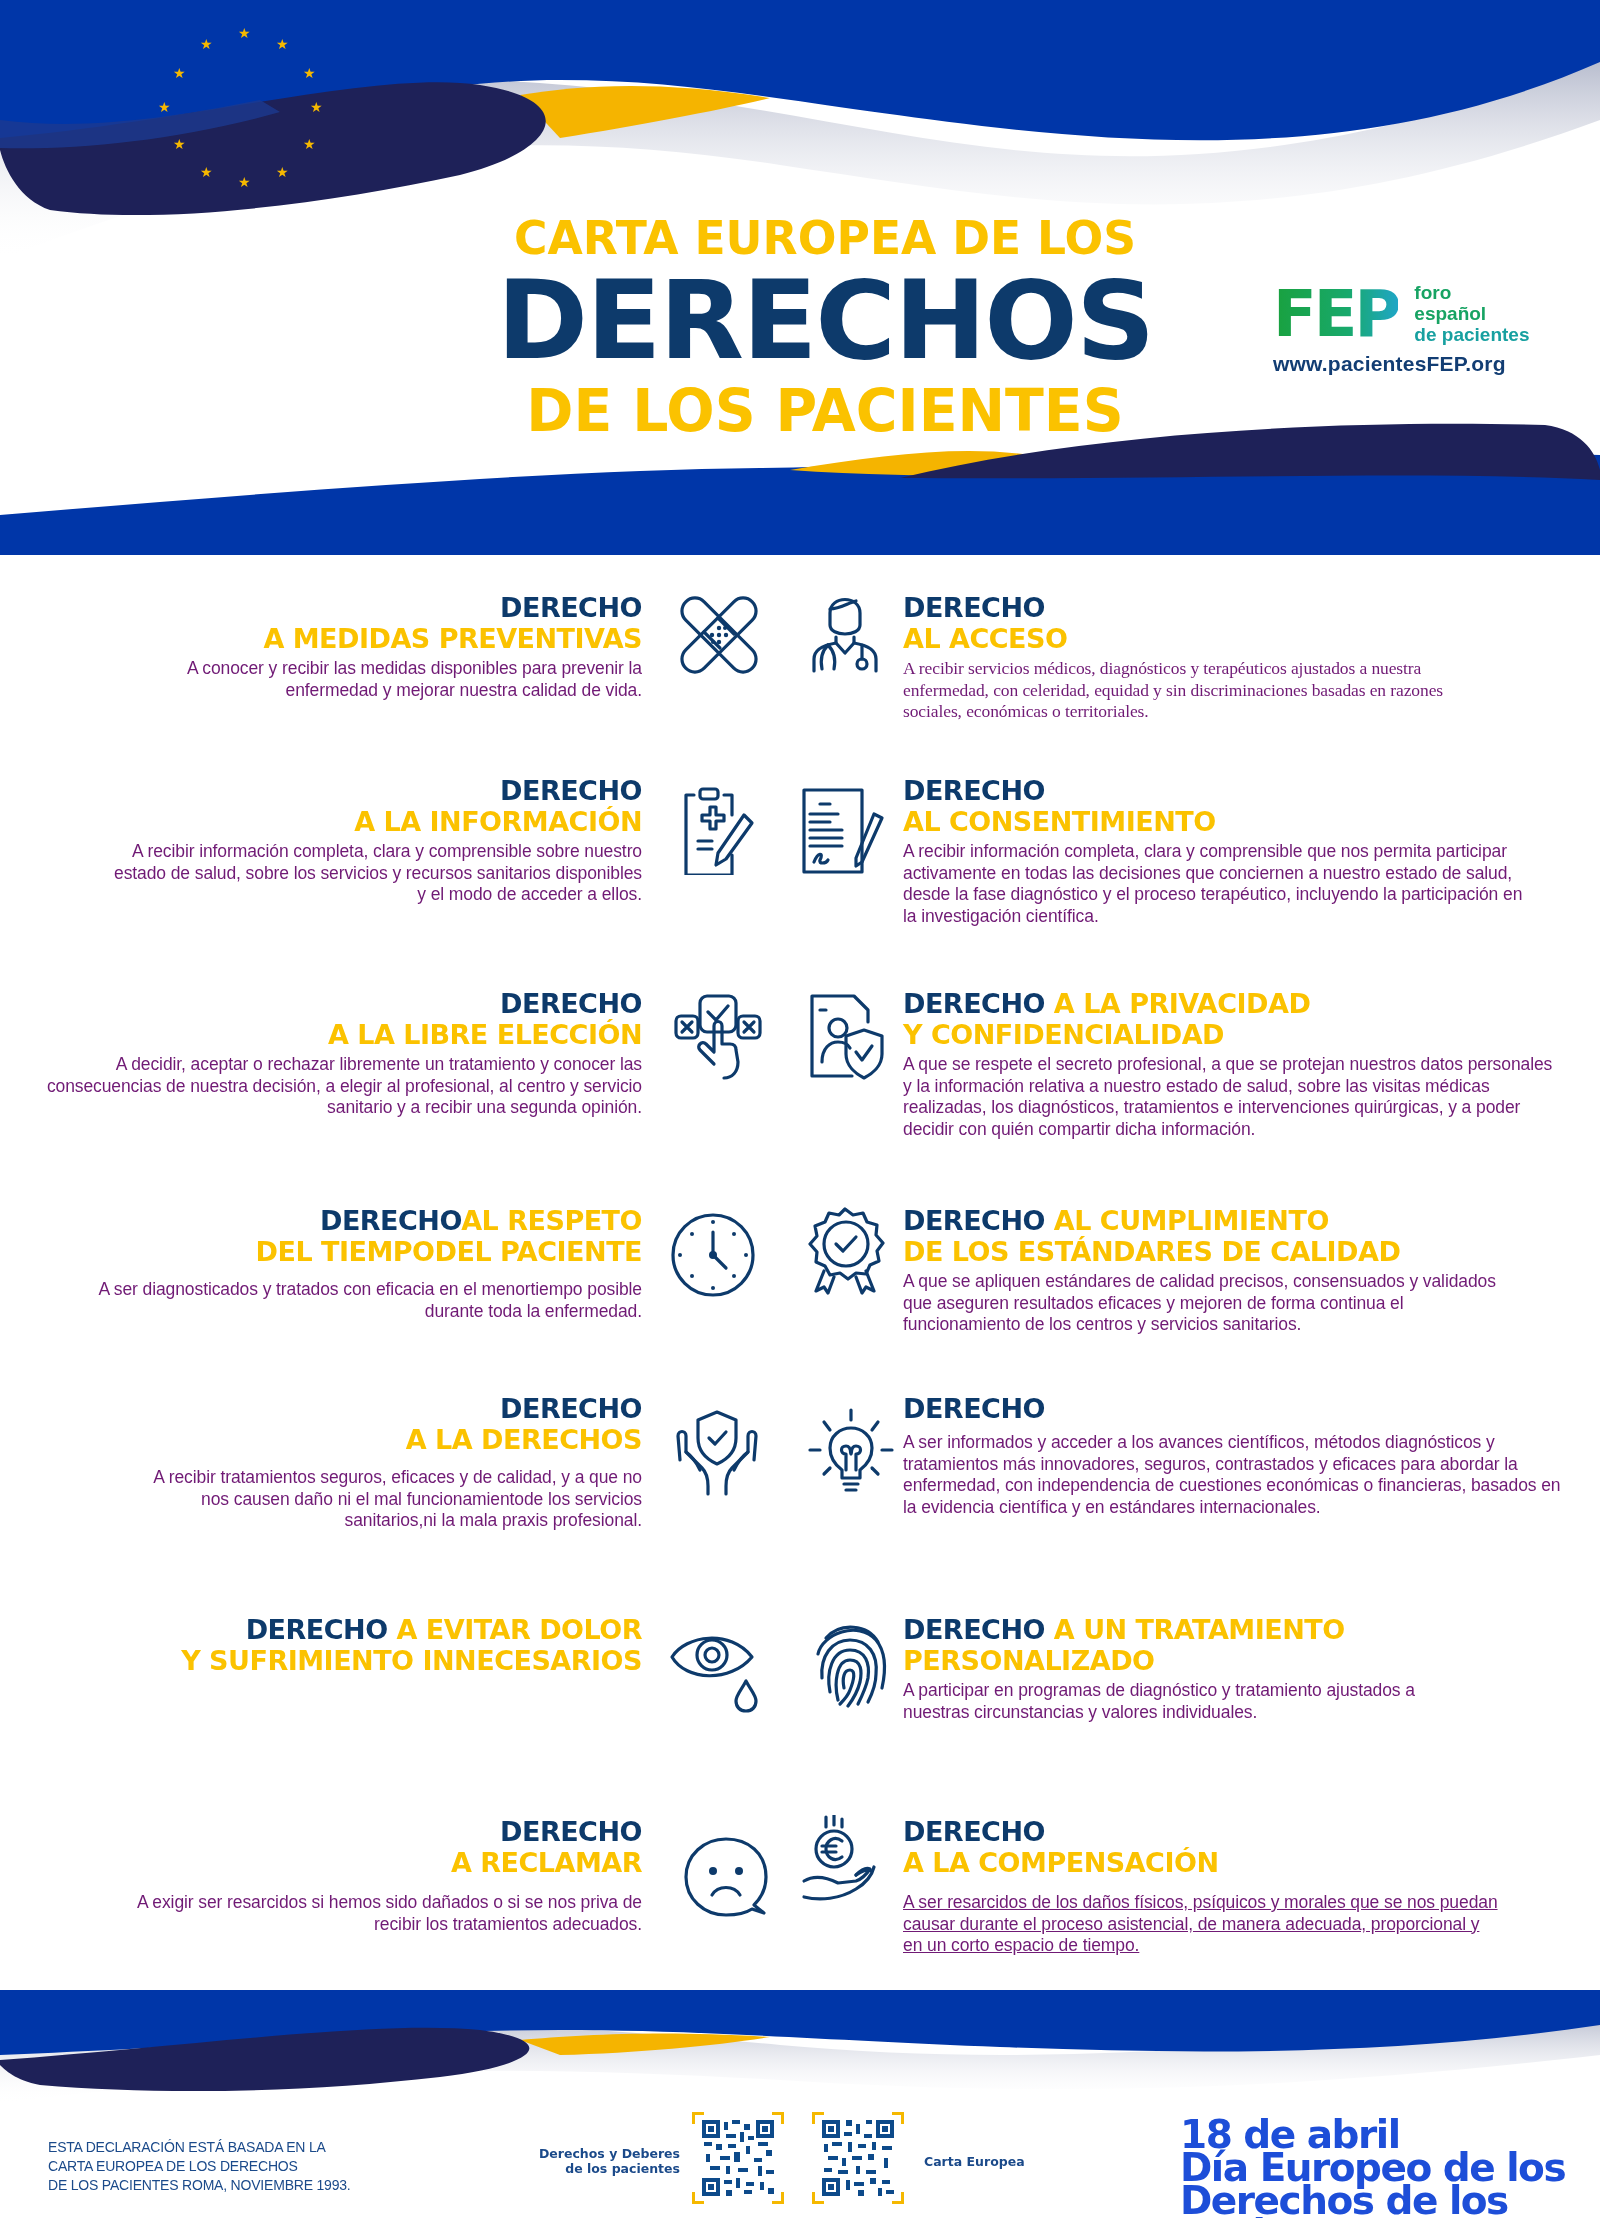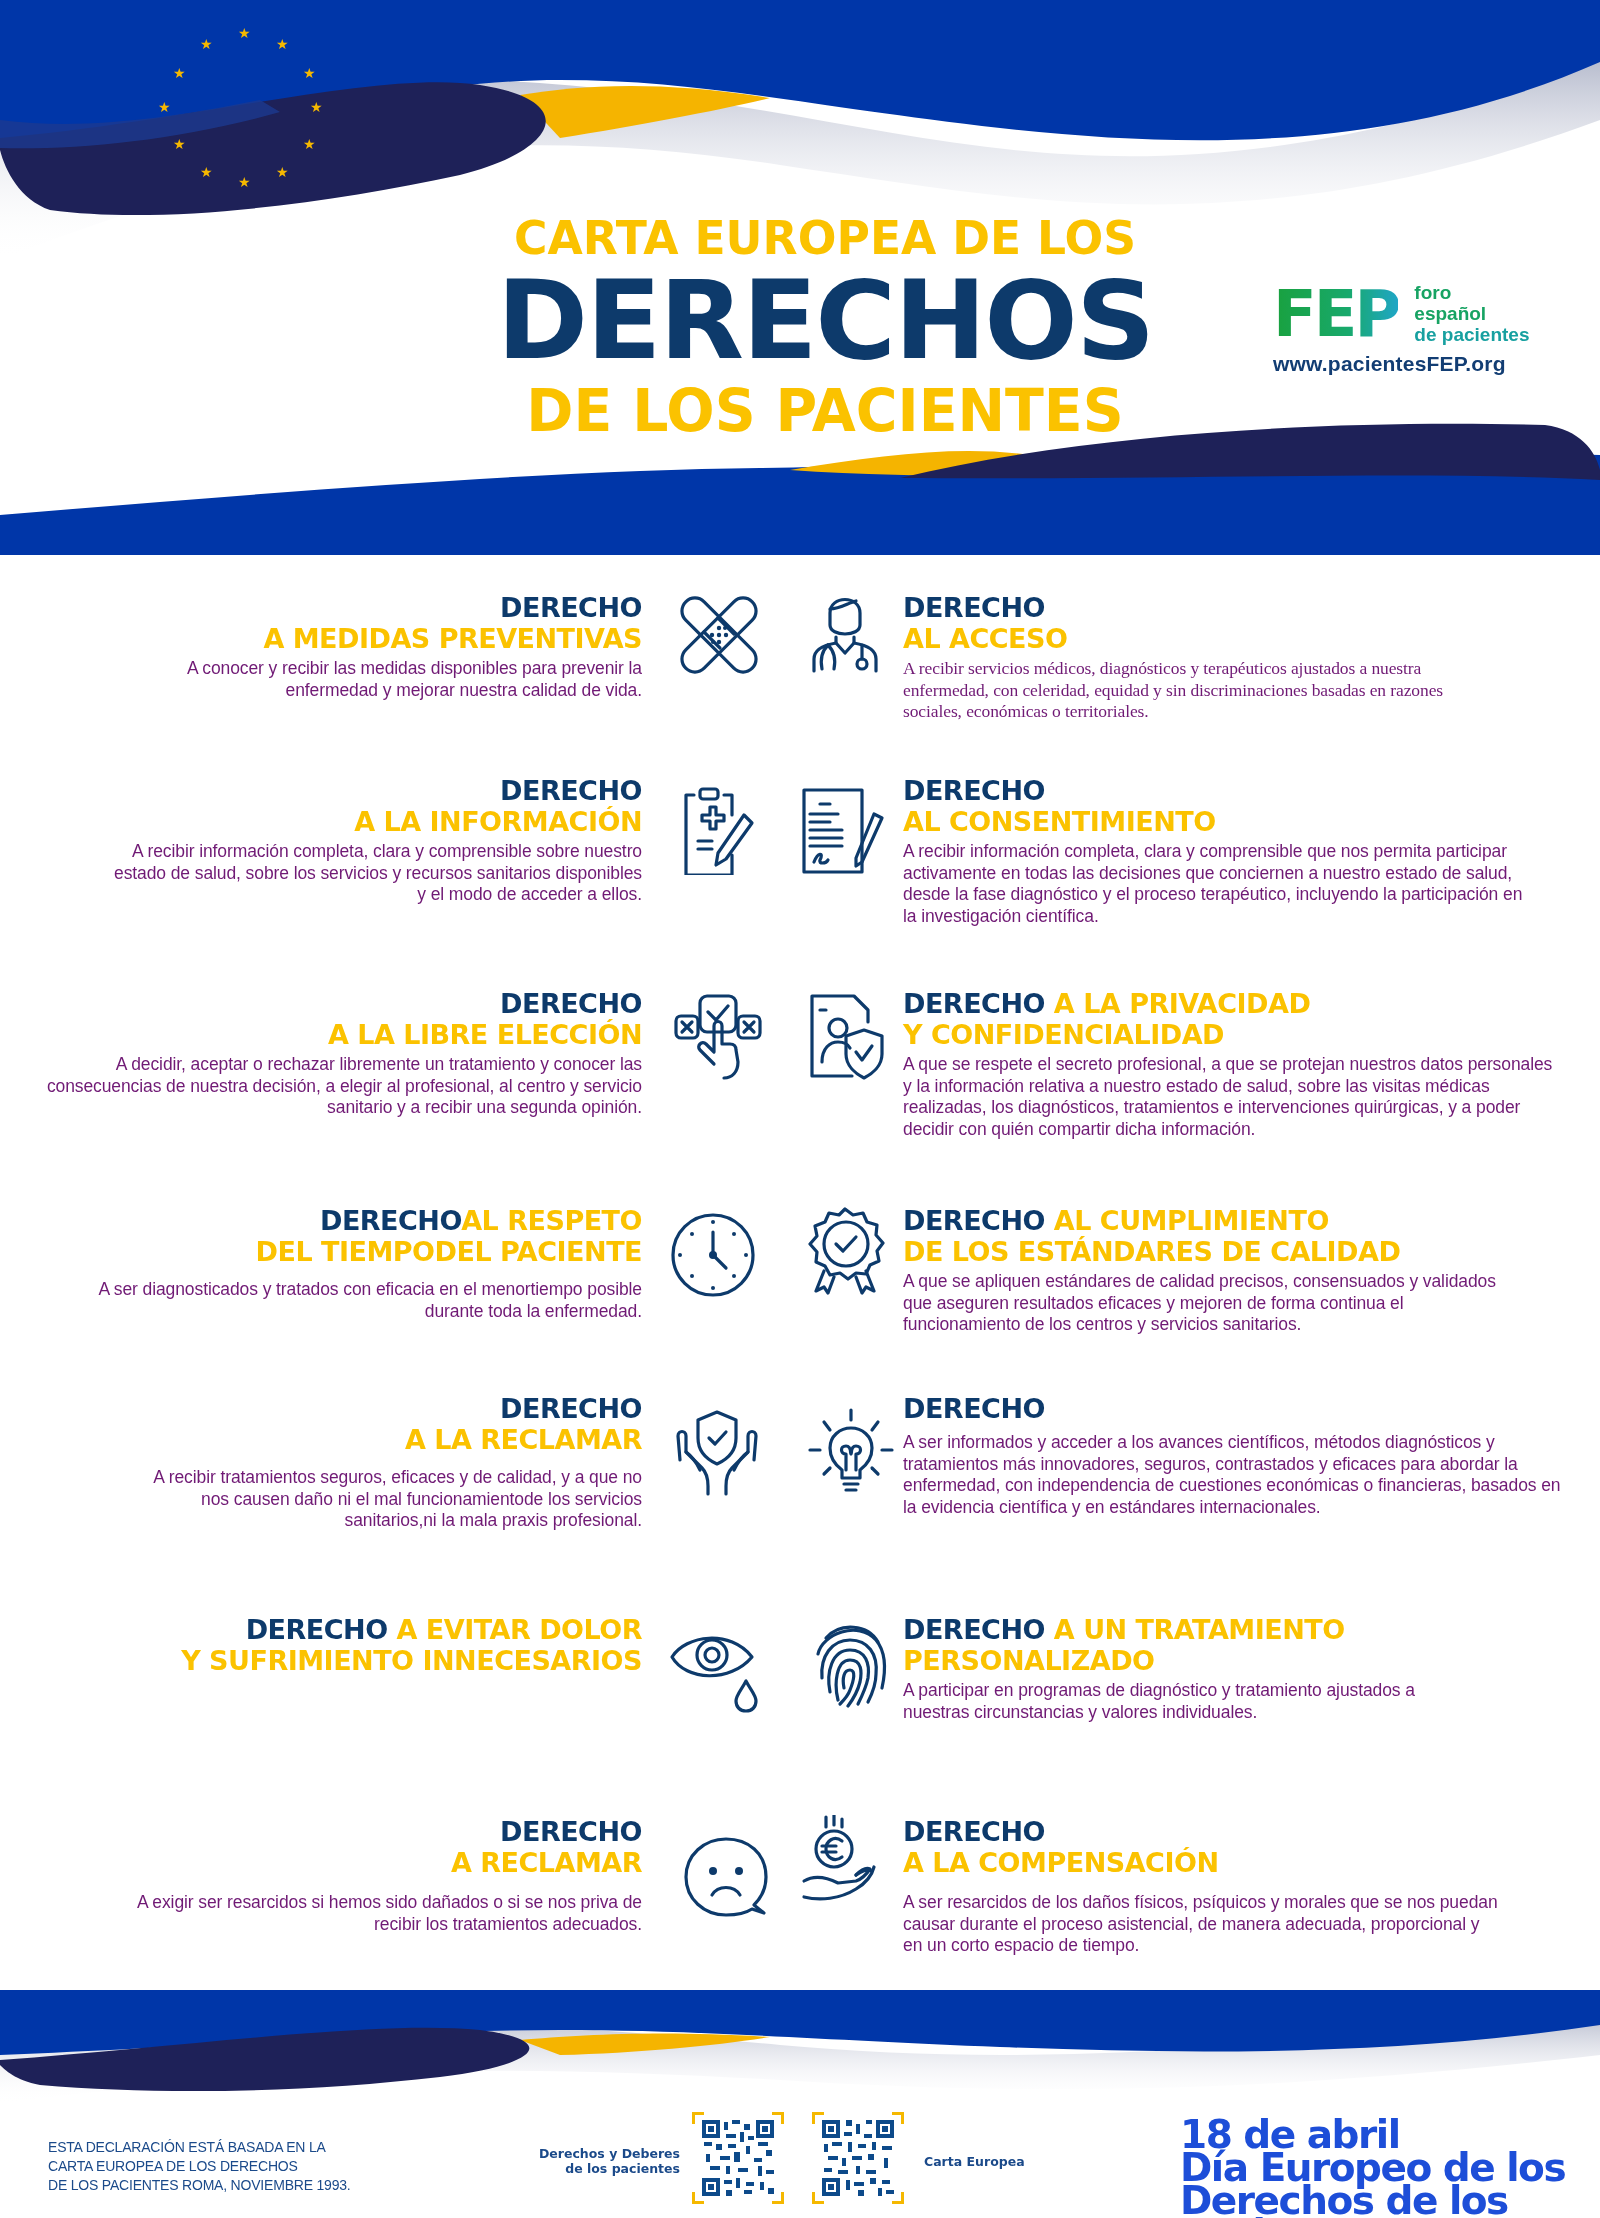--- a/index.html
+++ b/index.html
@@ -272,21 +272,21 @@
   </svg>
 </div>
 <div class="right-item right-col" style="top:1205px;">
   <div class="t1"><span class="blue">DERECHO</span><span class="yellow"> AL CUMPLIMIENTO</span></div>
   <div class="t2 yellow">DE LOS ESTÁNDARES DE CALIDAD</div>
   <div class="desc" style="width:600px;">A que se apliquen estándares de calidad precisos, consensuados y validados que aseguren resultados eficaces y mejoren de forma continua el funcionamiento de los centros y servicios sanitarios.</div>
 </div>
 
 <div class="right-item left-col" style="top:1393px;">
   <div class="t1 blue">DERECHO</div>
-  <div class="t2 yellow">A LA RECLAMAR</div>
+  <div class="t2 yellow">A LA DERECHOS</div>
   <div class="desc" style="width:520px;margin-left:auto;margin-top:12px;">A recibir tratamientos seguros, eficaces y de calidad, y a que no nos causen daño ni el mal funcionamientode los servicios sanitarios,ni la mala praxis profesional.</div>
 </div>
 <div class="icon" style="left:672px;top:1408px;">
   <svg viewBox="0 0 90 90">
     <path d="M45 4 L64 12 L64 30 C 64 44, 54 52, 45 56 C 36 52, 26 44, 26 30 L26 12 Z"></path>
     <path d="M37 30 L43 36 L54 24"></path>
     <path d="M8 52 L6 28 C 6 22, 14 22, 14 28 L14 44 L30 60 C 34 64, 36 70, 36 78 L36 86"></path>
     <path d="M14 44 C 20 48, 24 54, 28 62"></path>
     <path d="M82 52 L84 28 C 84 22, 76 22, 76 28 L76 44 L60 60 C 56 64, 54 70, 54 78 L54 86"></path>
     <path d="M76 44 C 70 48, 66 54, 62 62"></path>
@@ -363,21 +363,21 @@
     <line x1="22" y1="31" x2="36" y2="31"></line>
       <line x1="22" y1="37" x2="36" y2="37"></line>
     <path d="M4 66 C 14 60, 26 62, 38 68 L56 66 C 62 64, 66 60, 70 54 C 66 52, 60 56, 56 60"></path>
     <path d="M4 82 C 20 86, 40 84, 56 74 C 66 68, 72 60, 74 52"></path>
     <path d="M56 60 C 62 56, 66 54, 72 56"></path>
   </svg>
 </div>
 <div class="right-item right-col" style="top:1816px;">
   <div class="t1 blue">DERECHO</div>
   <div class="t2 yellow">A LA COMPENSACIÓN</div>
-  <div class="desc" style="width:600px;margin-top:14px;">A ser resarcidos de los daños físicos, psíquicos y morales que se nos puedan causar durante el proceso asistencial, de manera adecuada, proporcional y en un corto espacio de tiempo.</div>
+  <div class="desc" style="width:600px;margin-top:14px;text-decoration:underline;">A ser resarcidos de los daños físicos, psíquicos y morales que se nos puedan causar durante el proceso asistencial, de manera adecuada, proporcional y en un corto espacio de tiempo.</div>
 </div>
 
 <svg class="footer-wave" viewBox="0 0 1600 120">
   <defs>
     <linearGradient id="shadowF" x1="0" y1="0" x2="0" y2="1">
       <stop offset="0" stop-color="#7d86a6" stop-opacity="0.55"></stop>
       <stop offset="1" stop-color="#ffffff" stop-opacity="0"></stop>
     </linearGradient>
   </defs>
   <path d="M0 60 C 300 20, 560 40, 780 60 C 1000 80, 1200 70, 1600 30 L1600 70 C 1250 110, 1020 110, 780 95 C 520 80, 300 80, 0 118 Z" fill="url(#shadowF)"></path>

